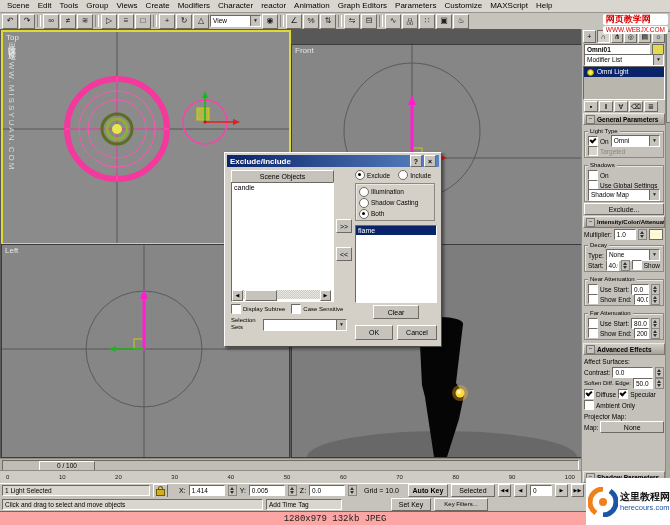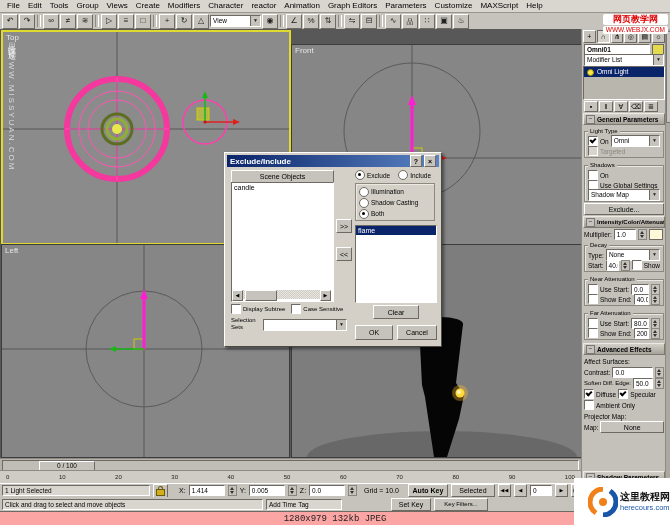--- a/index.html
+++ b/index.html
@@ -103,45 +103,45 @@
       border:1px solid #6b5a0a;border-bottom:none;border-radius:3px 3px 0 0;}
   #navgrid{position:absolute;right:2px;top:485px;width:82px;height:24px;display:grid;
       grid-template-columns:repeat(4,1fr);grid-auto-rows:11px;gap:1px;z-index:5;}
   .nav-btn{font-size:7px;color:#222;}
   #footer{position:absolute;left:0;top:511px;width:670px;height:14px;background:#fca5a5;
       border-top:1px solid #6e6a63;display:flex;align-items:center;justify-content:center;
       font-size:9px;color:#1c1c1c;font-family:"Liberation Mono",monospace;}
   
   #wm-left{position:absolute;left:5px;top:36px;writing-mode:vertical-rl;font-size:8px;
       color:rgba(235,235,235,.8);letter-spacing:2px;z-index:10;}
-  #wm-tr{position:absolute;right:2px;top:14px;z-index:60;text-align:center;}
+  #wm-tr{position:absolute;right:2px;top:14px;z-index:60;text-align:left;}
   #wm-tr .pill{background:#fff;border-radius:2px;color:#d00;padding:0 3px;margin-bottom:1px;}
   #wm-tr .l1{font-size:9px;font-weight:bold;line-height:11px;}
   #wm-tr .l2{font-size:6.5px;line-height:8px;}
-  #wm-br{position:absolute;right:0;bottom:0;width:96px;height:47px;background:#fff;z-index:70;
-      display:flex;align-items:center;gap:2px;padding-left:14px;box-sizing:border-box;}
+  #wm-br{position:absolute;right:0;bottom:0;width:84px;height:47px;background:#fff;z-index:70;
+      display:flex;align-items:center;gap:2px;padding-left:2px;box-sizing:border-box;}
   #wm-br .t1{font-size:10px;font-weight:bold;color:#111;line-height:12px;white-space:nowrap;}
   #wm-br .t2{font-size:7.5px;color:#1a56a8;line-height:9px;white-space:nowrap;}
   
   .g-undo::before{content:"↶";} .g-redo::before{content:"↷";}
   .g-link::before{content:"∞";} .g-unlink::before{content:"≠";} .g-bind::before{content:"≋";}
   .g-select::before{content:"▷";} .g-byname::before{content:"≡";} .g-region::before{content:"□";}
   .g-move::before{content:"+";} .g-rotate::before{content:"↻";} .g-scale::before{content:"△";}
   .g-center::before{content:"◉";} .g-snap::before{content:"∠";} .g-pct::before{content:"%";}
   .g-spn::before{content:"⇅";} .g-mirror::before{content:"⇋";} .g-align::before{content:"⊟";}
   .g-curve::before{content:"∿";} .g-schem::before{content:"品";font-size:7px;}
   .g-mat::before{content:"∷";} .g-rend::before{content:"▣";} .g-teapot::before{content:"♨";}
 </style>
 </head>
 <body>
 
 <div id="app">
 
   <div id="menubar">
-      <span class="menu-item">File</span>
+      <span class="menu-item">Scene</span>
       <span class="menu-item">Edit</span>
       <span class="menu-item">Tools</span>
       <span class="menu-item">Group</span>
       <span class="menu-item">Views</span>
       <span class="menu-item">Create</span>
       <span class="menu-item">Modifiers</span>
       <span class="menu-item">Character</span>
       <span class="menu-item">reactor</span>
       <span class="menu-item">Animation</span>
       <span class="menu-item">Graph Editors</span>

